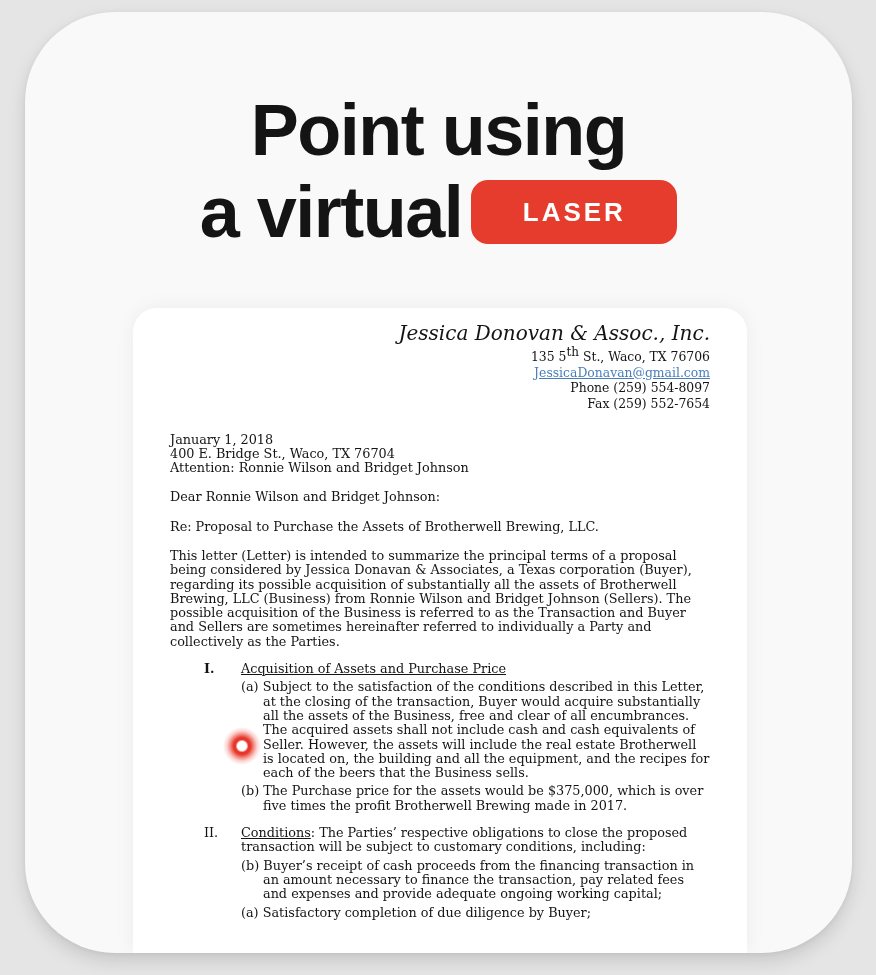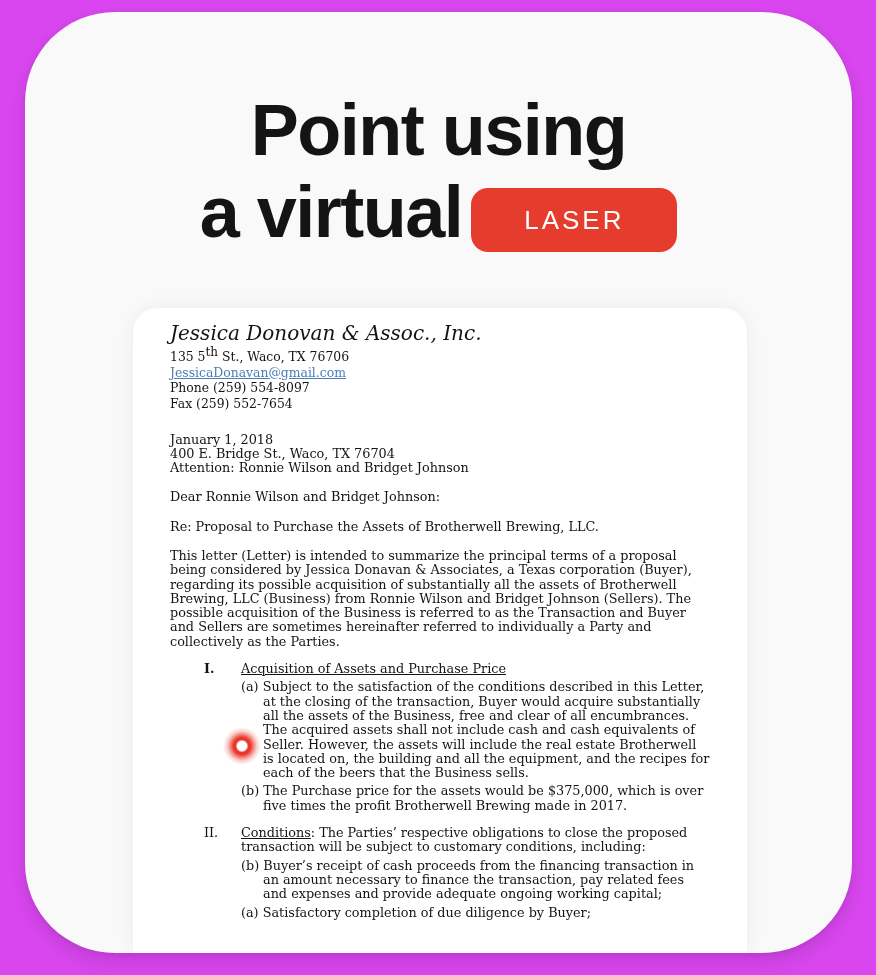--- a/index.html
+++ b/index.html
@@ -1,51 +1,51 @@
 <!DOCTYPE html>
 <html><head>
 <meta charset="utf-8">
 <style>
   * { margin:0; padding:0; box-sizing:border-box; }
   html,body { width:876px; height:975px; background:#ffffff; font-family:"Liberation Sans",sans-serif; }
-  .page { position:relative; width:876px; height:975px; background:#d946ef; overflow:hidden; }
+  .page { position:relative; width:876px; height:975px; background:#e5e5e5; overflow:hidden; }
 
   .card {
     position:absolute; left:25px; top:12px; width:827px; height:941px;
     background:#f9f9fa; border-radius:90px;
     box-shadow:0 8px 18px rgba(0,0,0,0.13), 0 1px 5px rgba(0,0,0,0.05);
     overflow:hidden;
   }
 
   .title { margin-top:78px; text-align:center; color:#141414; }
   .title-line {
     font-size:72px; font-weight:700; line-height:80px; letter-spacing:-1.5px;
   }
   .title-line2 {
-    display:flex; align-items:flex-end; justify-content:center; gap:9px;
+    display:flex; align-items:center; justify-content:center; gap:9px;
     font-size:72px; font-weight:700; line-height:80px; letter-spacing:-1.5px;
     margin-top:2px;
   }
   .laser-btn {
     display:inline-flex; align-items:center; justify-content:center;
     width:206px; height:64px; border-radius:17px;
     background:#e63c2d; color:#ffffff;
-    font-size:26px; font-weight:400; letter-spacing:3px; line-height:1;
+    font-size:26px; font-weight:700; letter-spacing:3px; line-height:1;
   }
 
   .paper {
     position:absolute; left:108px; top:296px; width:614px; height:645px;
     background:#ffffff; border-radius:24px 24px 0 0;
     box-shadow:0 0 20px rgba(0,0,0,0.06);
     padding:13px 37px 0 37px;
     font-family:"DejaVu Serif",serif; font-size:12.8px; line-height:14.3px; color:#141414;
     overflow:hidden;
   }
 
-  .letterhead { text-align:left; }
+  .letterhead { text-align:right; }
   .lh-company { font-size:20px; line-height:24px; font-style:italic; }
   .lh-line { font-size:12.4px; line-height:15.6px; }
   .lh-line sup { font-size:12px; }
   .email-link { color:#4a7ebb; text-decoration:underline; }
 
   .block { margin-top:15px; }
   .recipient { margin-top:21px; }
 
   .sections { margin-top:13px; }
   .sec-row { display:flex; margin-top:13px; margin-left:34px; }

